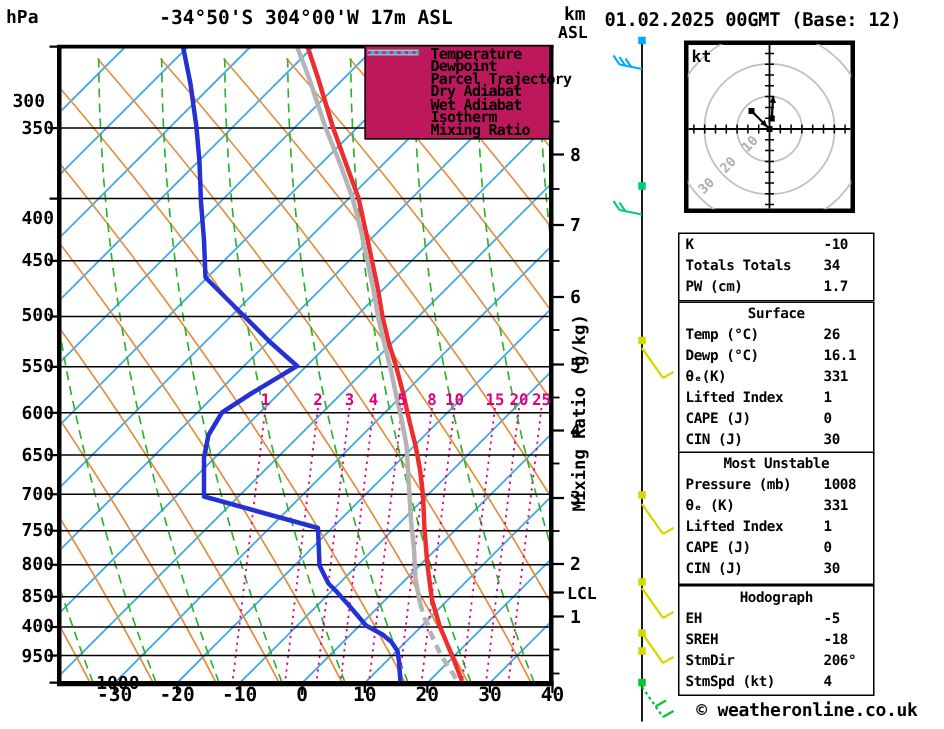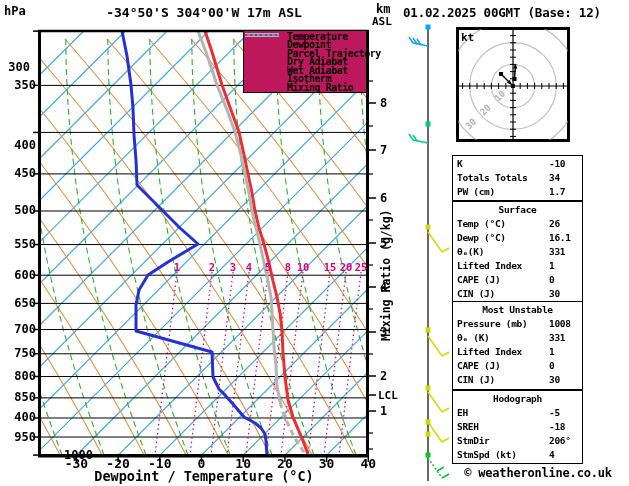--- a/index.html
+++ b/index.html
@@ -254,21 +254,20 @@
           <rect x="55" y="57" width="4" height="4" fill="#000"></rect>
         </g>
       </g>
     </svg>
 
   <div class="abs" id="hpa-label">hPa</div>
   <div class="abs" id="main-title">-34°50'S 304°00'W 17m ASL</div>
   <div class="abs" id="km-label">km</div>
   <div class="abs" id="asl-label">ASL</div>
   <div class="abs" id="date-label">01.02.2025 00GMT (Base: 12)</div>
-  <div class="abs" id="xaxis-title">Dewpoint / Temperature (°C)</div>
   <div class="abs" id="mr-axis-label">Mixing Ratio (g/kg)</div>
   <div class="abs" id="lcl-label">LCL</div>
   <div class="abs" id="kt-label">kt</div>
 
   <div class="abs" id="legend">
       <div class="leg-row">
         <div class="leg-swatch">
           <svg width="36" height="8">
             <line x1="1" y1="4" x2="35" y2="4" stroke="#ee2e2e" stroke-width="4" stroke-dasharray="none"></line>
           </svg>

